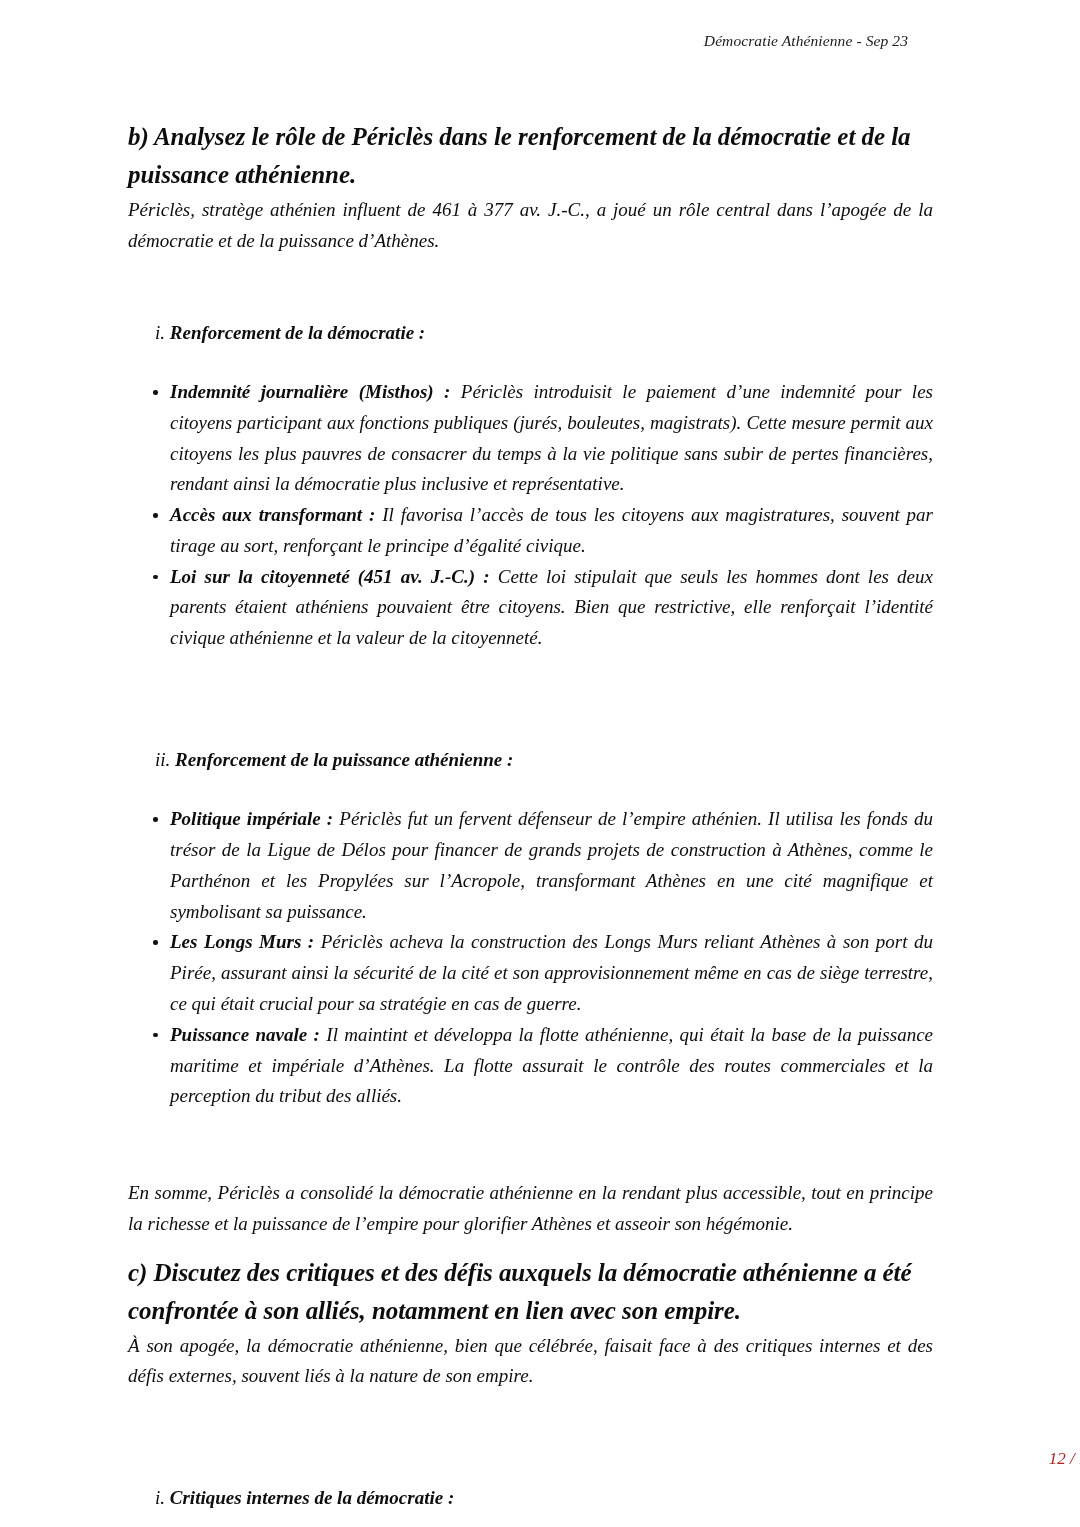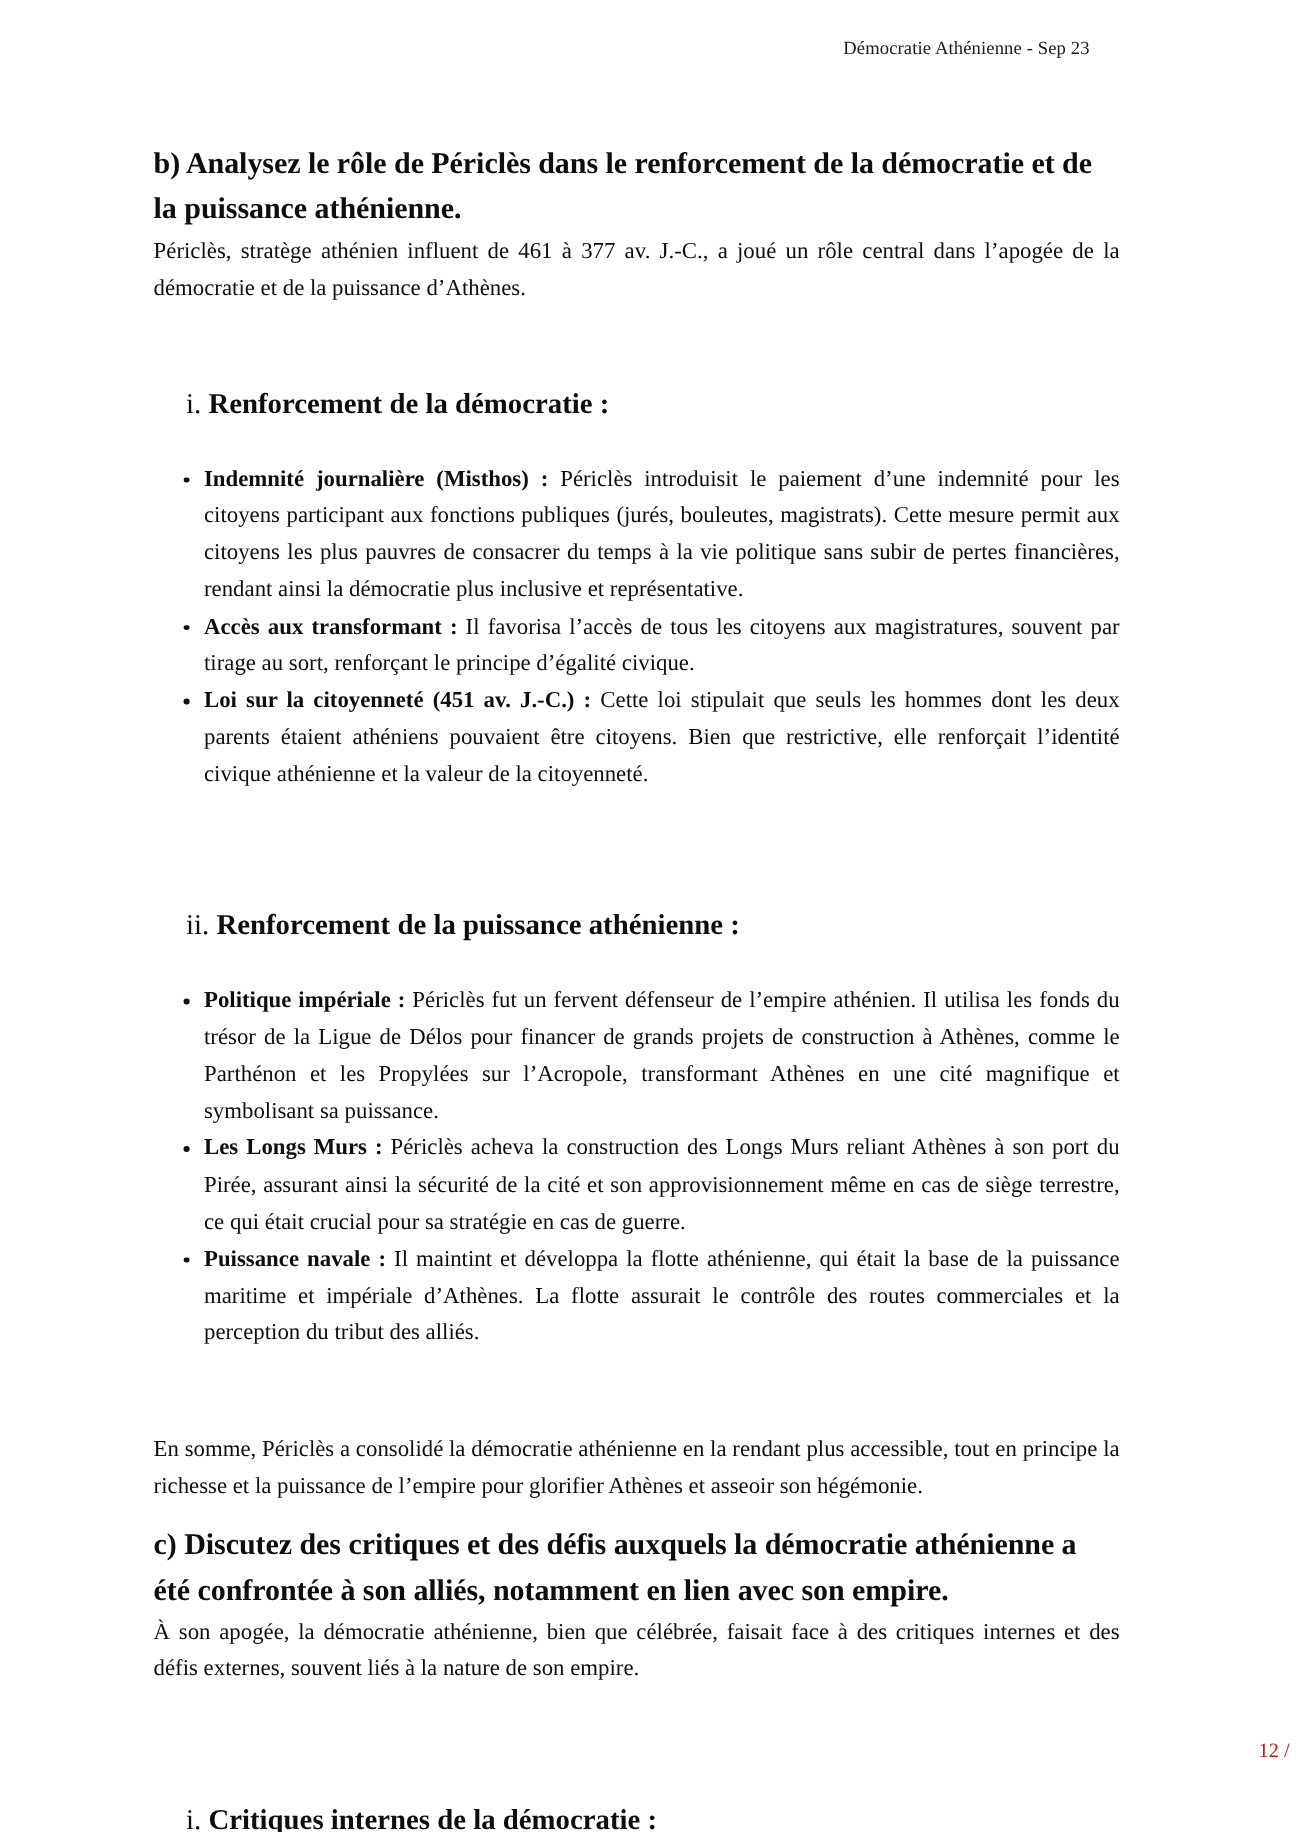--- a/index.html
+++ b/index.html
@@ -16,20 +16,21 @@
     color: #0d0d0d;
     -webkit-font-smoothing: antialiased;
   }
 
   .page {
     position: absolute;
     inset: 0;
     width: 1036px;
     height: 1527px;
     box-sizing: border-box;
+    font-style: italic;
   }
 
   
   .running-header {
     position: absolute;
     top: 32px;
     right: 128px;
     font-size: 15.5px;
     letter-spacing: 0.1px;
     color: #1a1a1a;
@@ -55,21 +56,21 @@
 
   .para {
     font-size: 19px;
     line-height: 1.62;
     margin: 0;
     text-align: justify;
     text-justify: inter-word;
   }
 
   .roman-heading {
-    font-size: 24px;
+    font-size: 19px;
     line-height: 1.5;
     margin: 0;
     padding-left: 27px;
     font-weight: normal;
   }
   .roman-heading b {
     font-weight: bold;
   }
 
   ul.bullets {

